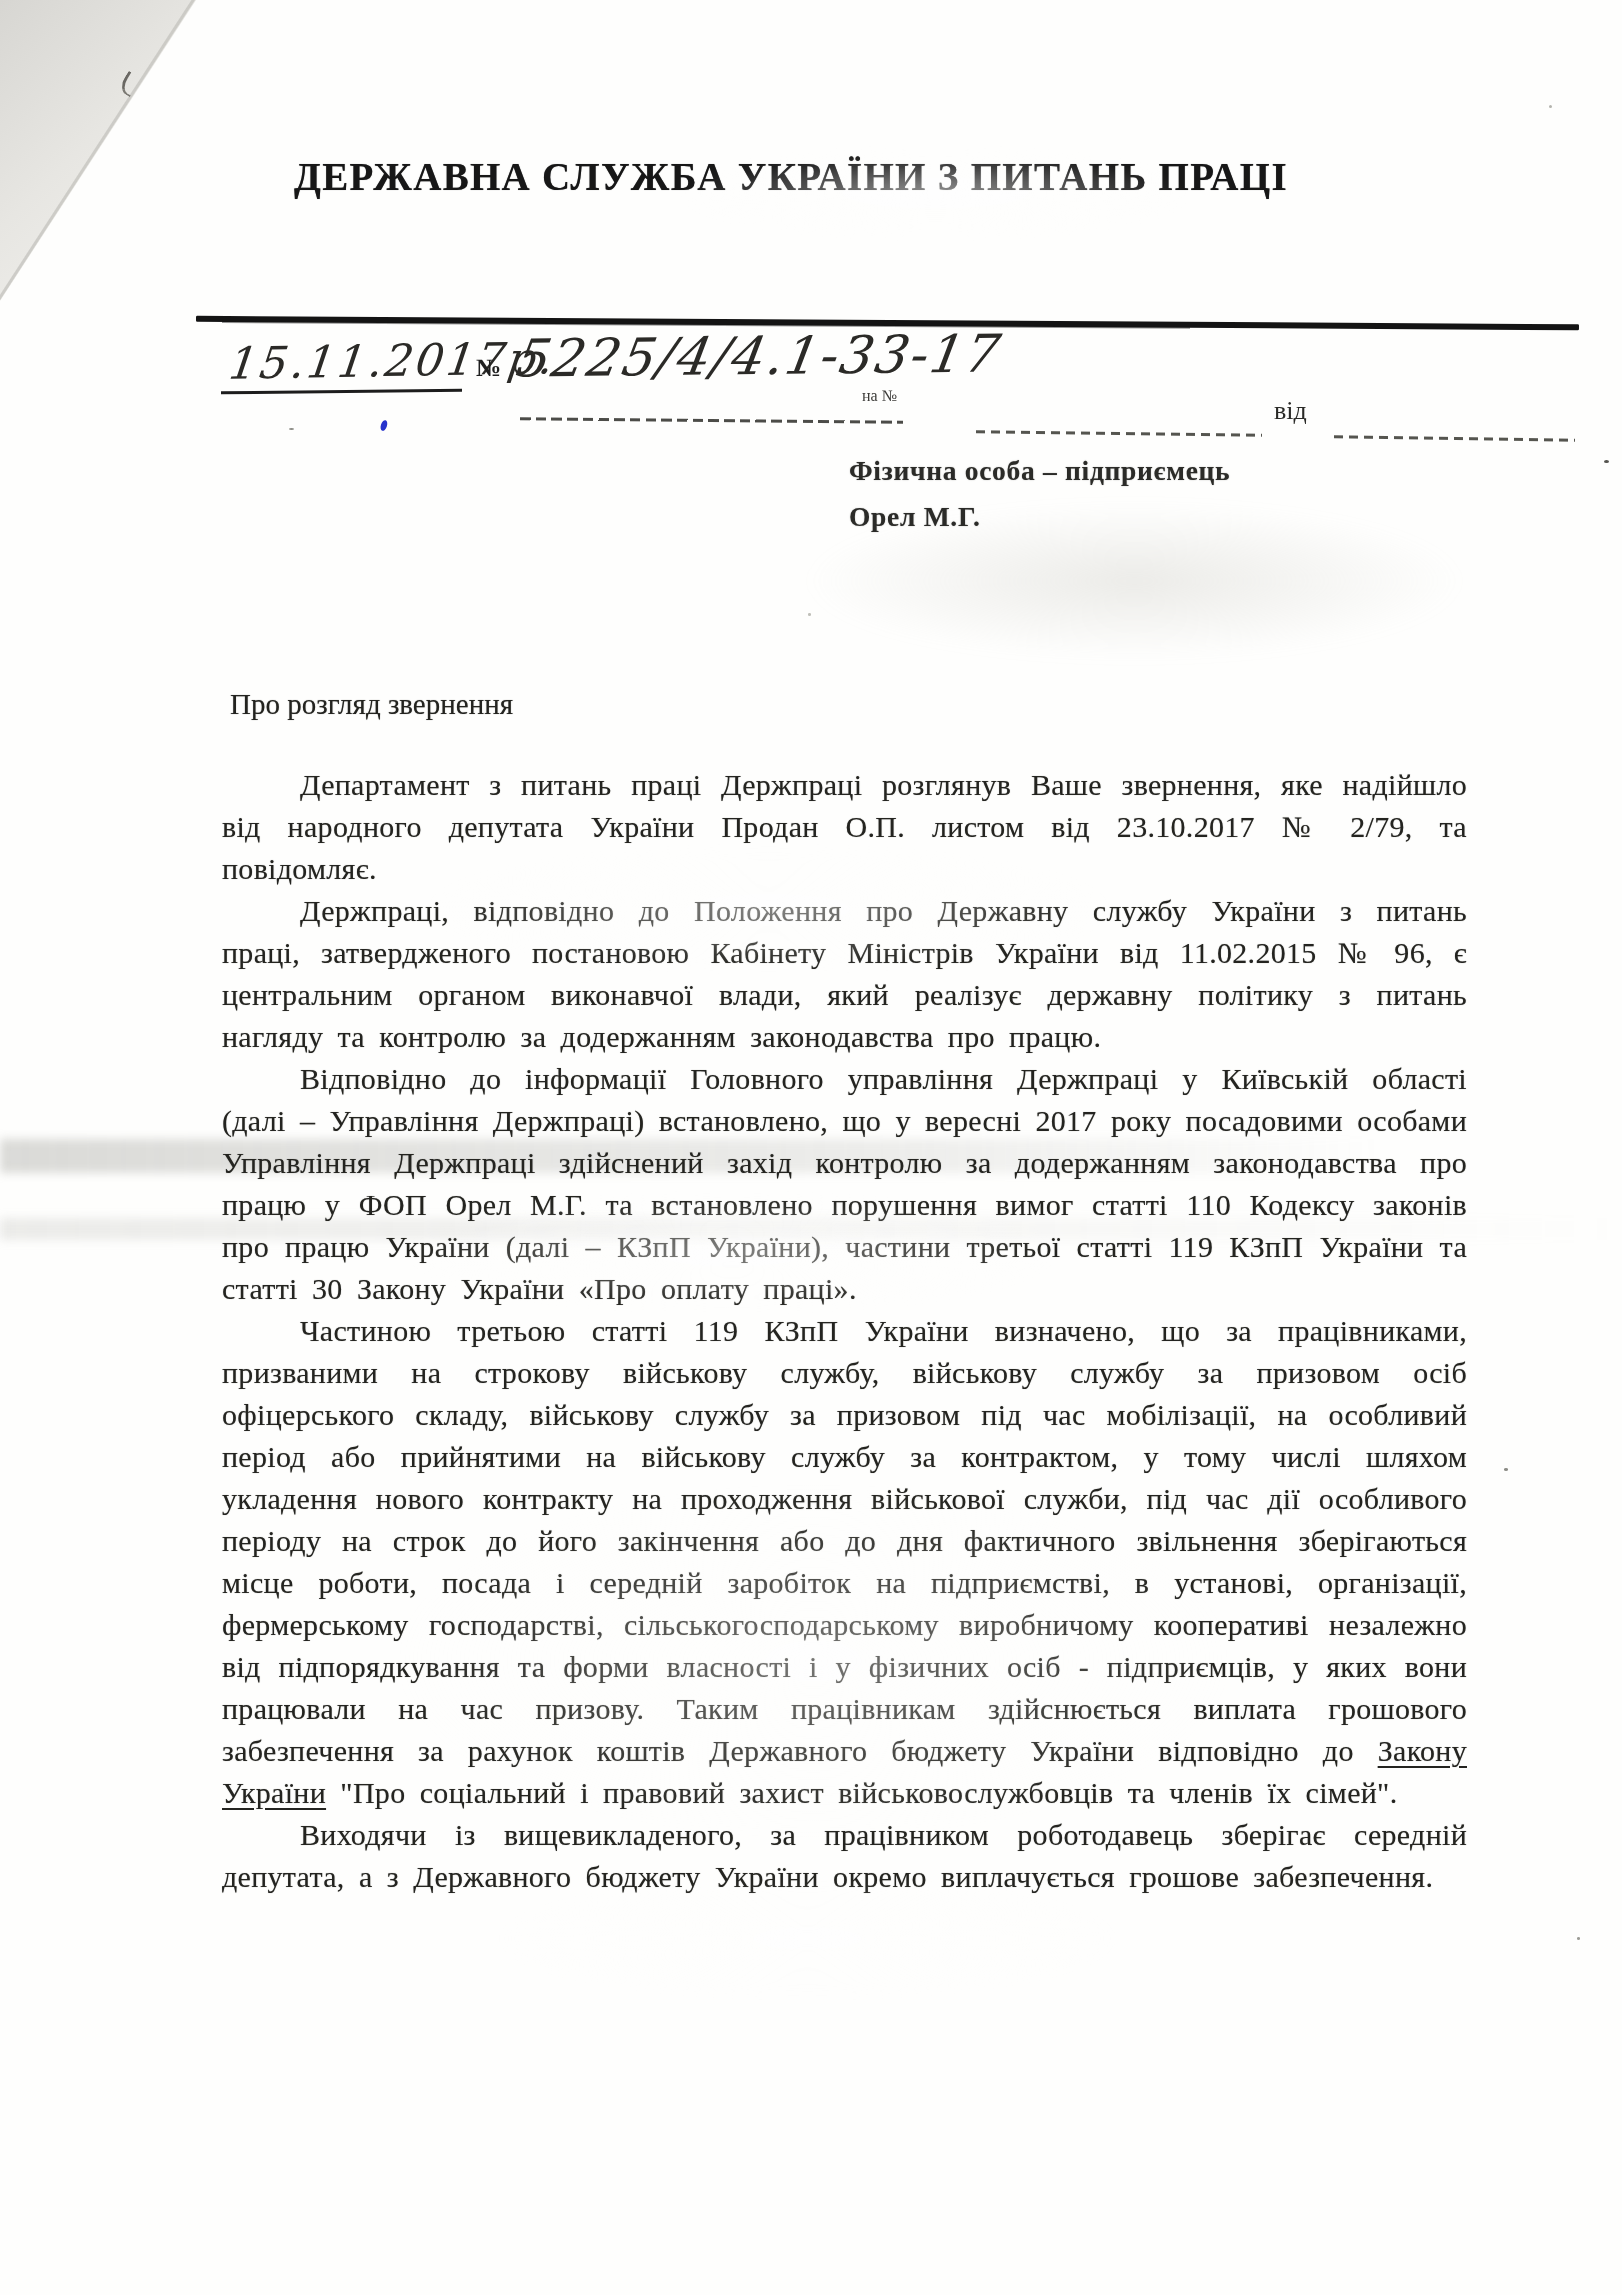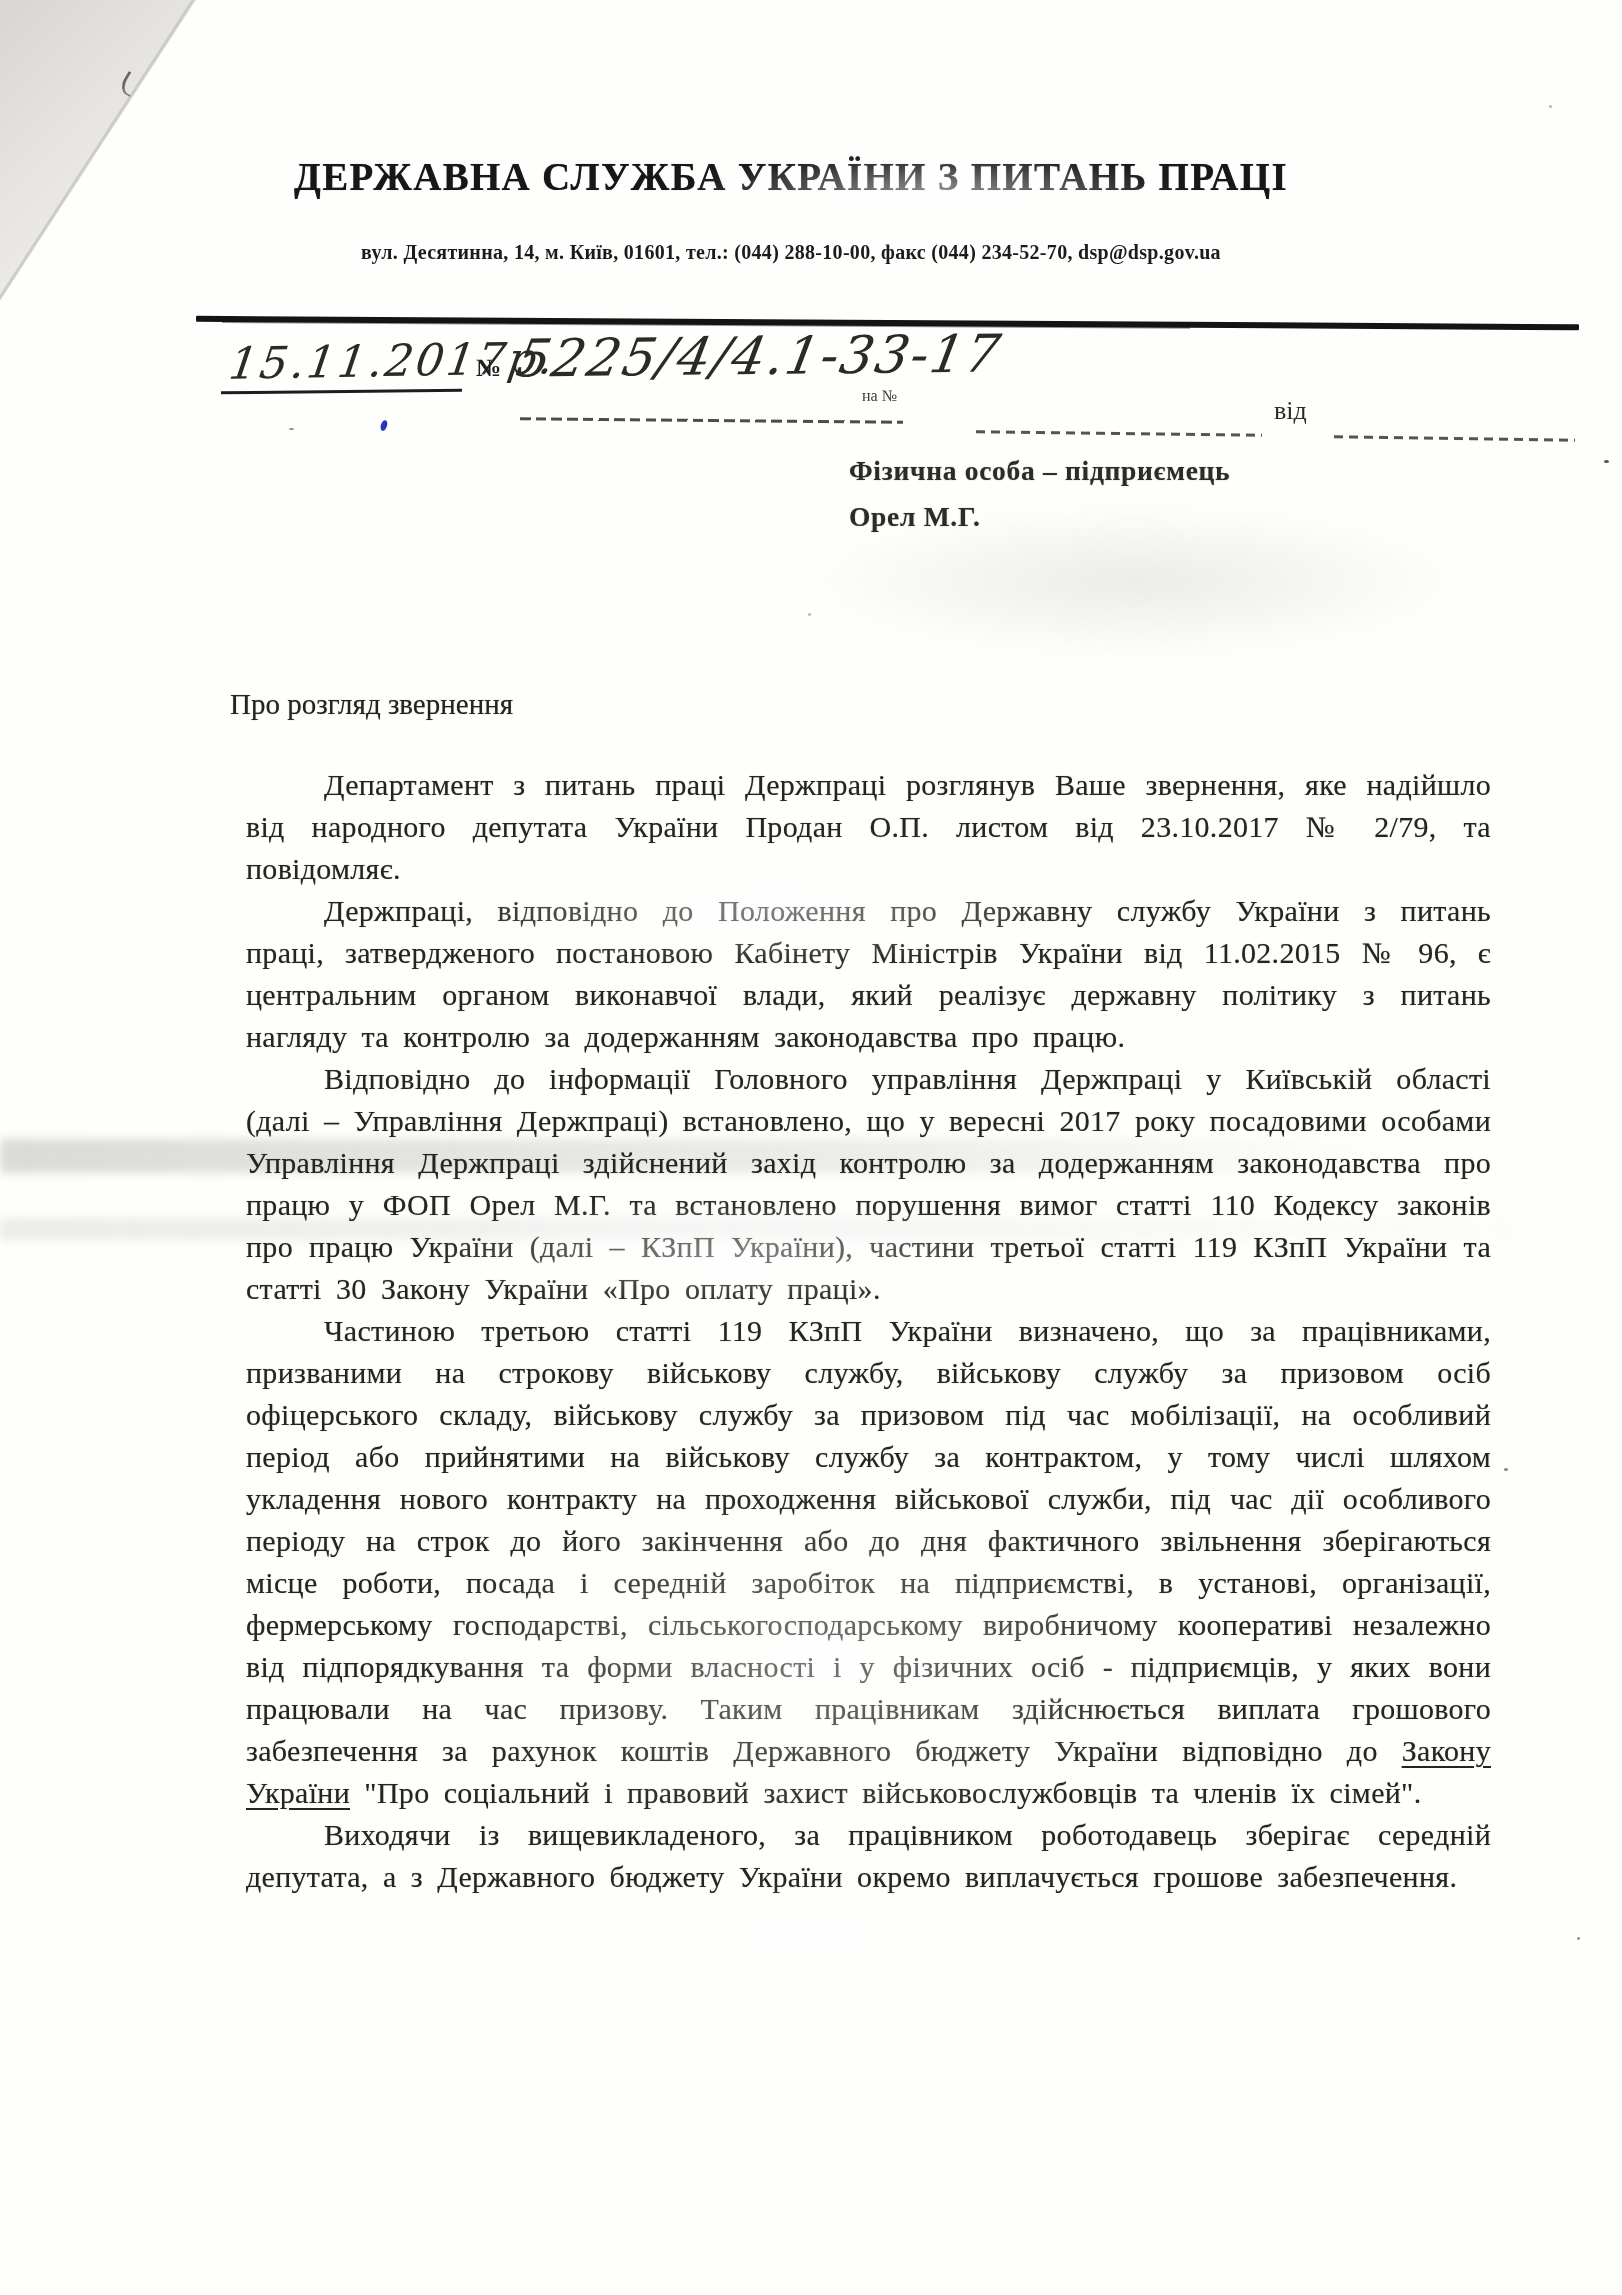--- a/index.html
+++ b/index.html
@@ -67,21 +67,21 @@
   .blank2{position:absolute;left:1334px;top:437px;width:241px;height:2.6px;transform:rotate(.8deg);
     background:repeating-linear-gradient(90deg,#55554f 0 9.2px,transparent 9.2px 15px);}
   .ink-dot{position:absolute;left:381px;top:420px;width:5.9px;height:10.5px;border-radius:50%;
     background:var(--bluedot,#2733cc);transform:rotate(18deg);}
   
   .recipient{position:absolute;left:849px;top:409px;font-size:27.5px;font-weight:600;
     color:#2b2b28;line-height:46px;letter-spacing:0.7px;text-shadow:0 0 1.3px rgba(60,60,56,.45);margin-top:39px;}
   
   .subject{position:absolute;left:230px;top:688px;font-size:29px;color:#23231f;
     text-shadow:0 0 1px rgba(40,40,36,.5);}
-  .bodytext{position:absolute;left:246px;top:764px;width:1245px;z-index:2;}
+  .bodytext{position:absolute;left:222px;top:764px;width:1245px;z-index:2;}
   .bodytext p{
     margin:0;font-size:30px;line-height:42px;text-align:justify;text-indent:78px;
     word-spacing:6.5px;letter-spacing:0.3px;color:#242420;
     text-shadow:0 0 1px rgba(45,45,40,.45);
   }
   .bodytext .u{text-decoration:underline;text-underline-offset:4.6px;text-decoration-thickness:2px;}
 </style>
 </head>
 <body>
 
@@ -89,21 +89,20 @@
 
   <div class="corner-fold"></div>
   <div class="fold-edge"></div>
   <div class="staple"></div>
   <div class="ghost"></div>
   <div class="band band1"></div>
   <div class="band band2"></div>
 
   <header class="letterhead">
     <div class="org">ДЕРЖАВНА СЛУЖБА УКРАЇНИ З ПИТАНЬ ПРАЦІ</div>
-    <div class="addr">вул. Десятинна, 14, м. Київ, 01601, тел.: (044) 288-10-00, факс (044) 234-52-70, dsp@dsp.gov.ua</div>
   </header>
   <div class="rule"></div>
 
   <div>
     <span class="hw hw-date">15.11.2017р.</span>
     <div class="date-line"></div>
     <span class="no-sign">№</span>
     <span class="hw hw-num">5225/4/4.1-33-17</span>
     <div class="num-line"></div>
     <span class="na-no">на №</span>

